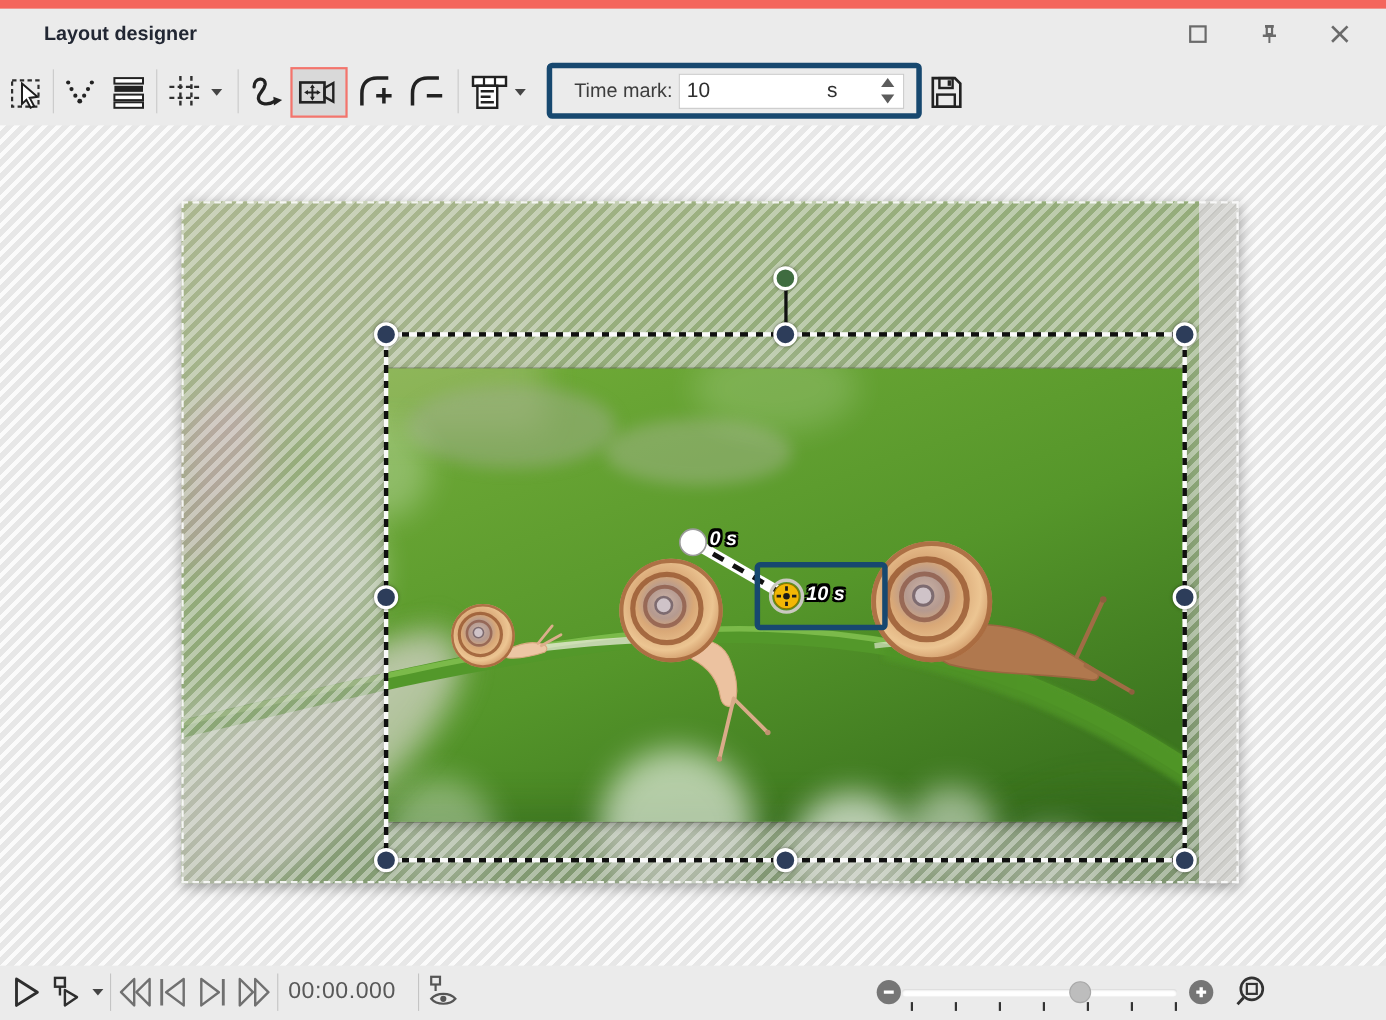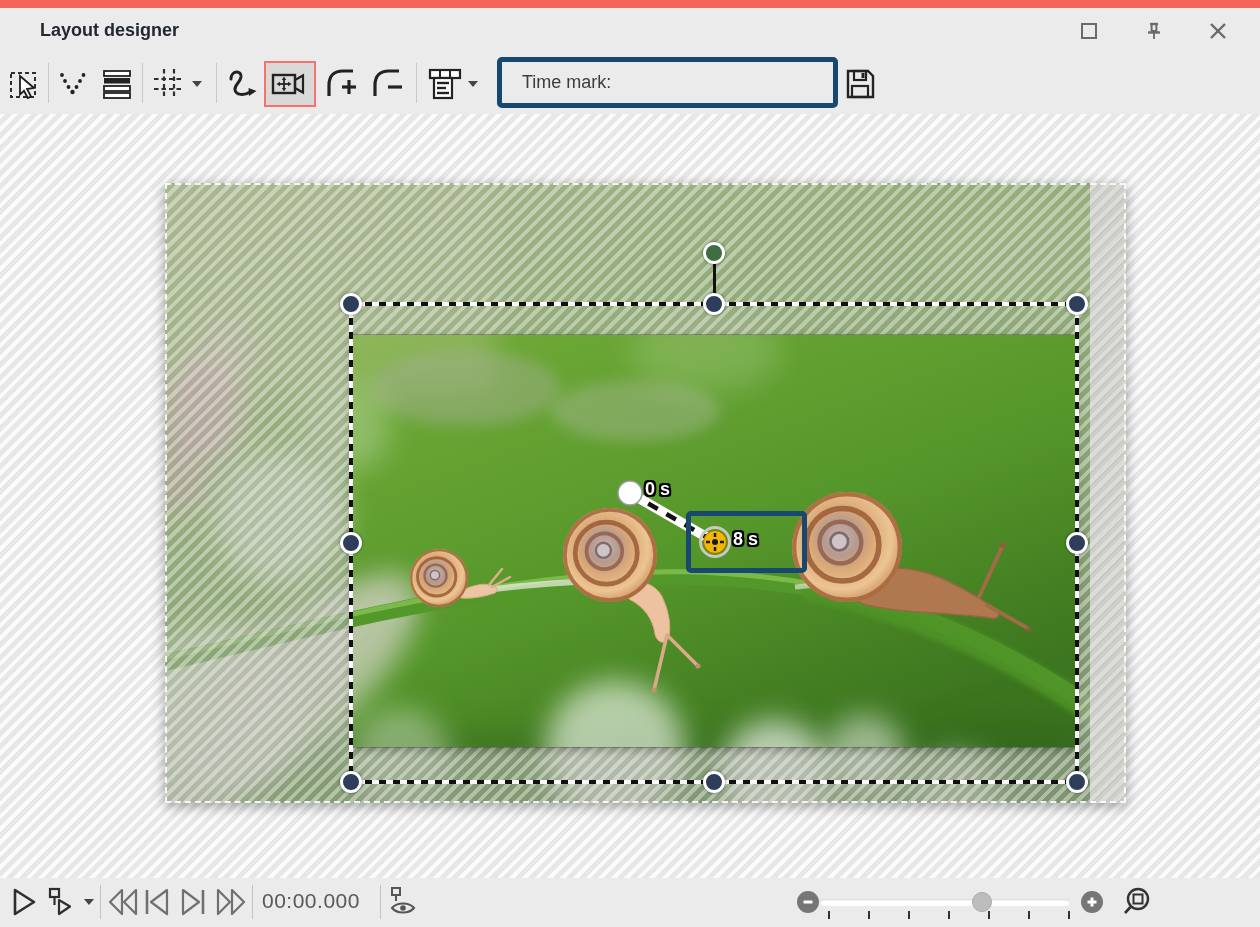--- a/index.html
+++ b/index.html
@@ -26,21 +26,21 @@
   .tm-value { font-size:19px; color:#2f2f2f; margin-left:6px; flex:1; }
   .tm-unit  { font-size:19px; color:#2f2f2f; position:absolute; right:60px; }
   .spinner { position:absolute; right:8px; display:flex; flex-direction:column; gap:7px; }
   .spin-up { width:0;height:0;border-left:6px solid transparent;border-right:6px solid transparent;border-bottom:8px solid #5c5c5c; cursor:pointer;}
   .spin-down { width:0;height:0;border-left:6px solid transparent;border-right:6px solid transparent;border-top:8px solid #5c5c5c; cursor:pointer;}
 
   
   .canvas { position:absolute; left:0; top:114px; width:1260px; height:764px;
     background:repeating-linear-gradient(135deg,#fbfbfb 0 4px,#e7e7e7 4px 9px); }
   .stage { position:absolute; left:165px; top:69px; width:961px; height:620px;
-    box-shadow:0 3px 12px rgba(0,0,0,.35); }
+    box-shadow:0 3px 12px rgba(0,0,0,.35);font-style:italic; }
   .photo-base { position:absolute; left:0; top:0; z-index:0; }
   .dim-overlay { position:absolute; inset:0; z-index:1;
     background-image:repeating-linear-gradient(135deg,rgba(255,255,255,.38) 0 4px,rgba(255,255,255,0) 4px 9px);
     background-color:rgba(176,177,170,.60); }
   .stage-outline { position:absolute; inset:0; border:2px dashed rgba(252,252,252,.9); z-index:3; pointer-events:none; }
   .bright { position:absolute; left:187px; top:152px; width:723px; height:412px; overflow:hidden; z-index:2;
     box-shadow:0 0 0 1px rgba(60,60,50,.35), 0 3px 9px rgba(0,0,0,.3); }
   .bright svg { position:absolute; left:-187px; top:-152px; }
 
   .sel-h { position:absolute; height:4px; z-index:4;
@@ -260,20 +260,28 @@
         <rect x="8" y="13" width="18" height="20" fill="#ffffff" stroke="#222" stroke-width="2.2"></rect>
         <line x1="11" y1="18" x2="23" y2="18" stroke="#222" stroke-width="2.4"></line>
         <line x1="11" y1="23" x2="20" y2="23" stroke="#222" stroke-width="2.4"></line>
         <line x1="11" y1="28" x2="23" y2="28" stroke="#222" stroke-width="2.4"></line>
       </svg>
     </button>
     <div class="caret" style="left:468px; top:29px"></div>
 
     <div class="callout time-callout">
       <span class="tm-label">Time mark:</span>
+      <div class="tm-input">
+        <span class="tm-value">10</span>
+        <span class="tm-unit">s</span>
+        <div class="spinner">
+          <div class="spin-up"></div>
+          <div class="spin-down"></div>
+        </div>
+      </div>
     </div>
 
     <button class="tbtn" style="left:841px">
       <svg width="36" height="36" viewBox="0 0 36 36">
         <path d="M6 5 H26 L31 10 V31 H6 Z" fill="none" stroke="#222" stroke-width="2.4"></path>
         <rect x="12" y="5" width="12" height="9" fill="none" stroke="#222" stroke-width="2.2"></rect>
         <rect x="19.5" y="7" width="3" height="5" fill="#222"></rect>
         <rect x="10" y="20" width="16" height="11" fill="none" stroke="#222" stroke-width="2.2"></rect>
       </svg>
     </button>
@@ -305,21 +313,21 @@
           <circle cx="550" cy="359" r="14.5" fill="none" stroke="#cac9c0" stroke-width="3"></circle>
           <circle cx="550" cy="359" r="11.5" fill="#f2b705" stroke="#8a7400" stroke-width="1"></circle>
           <path d="M550 350 v4 M550 364 v4 M541 359 h4 M555 359 h4" stroke="#1a1a1a" stroke-width="2.5"></path>
           <circle cx="550" cy="359" r="3" fill="#1a1a1a"></circle>
         </g>
       </svg>
 
       <div class="key-callout callout"></div>
 
       <div class="path-label" style="left:480px; top:296px">0 s</div>
-      <div class="path-label" style="left:568px; top:346px">8 s</div>
+      <div class="path-label" style="left:568px; top:346px">10 s</div>
 
       <div class="rot-line" style="left:548px; top:81px; height:40px"></div>
       <div class="handle rotate" style="left:538px; top:59px"></div>
       <div class="handle" style="left:175px; top:110px"></div>
       <div class="handle" style="left:538px; top:110px"></div>
       <div class="handle" style="left:901px; top:110px"></div>
       <div class="handle" style="left:175px; top:349px"></div>
       <div class="handle" style="left:901px; top:349px"></div>
       <div class="handle" style="left:175px; top:588px"></div>
       <div class="handle" style="left:538px; top:588px"></div>

